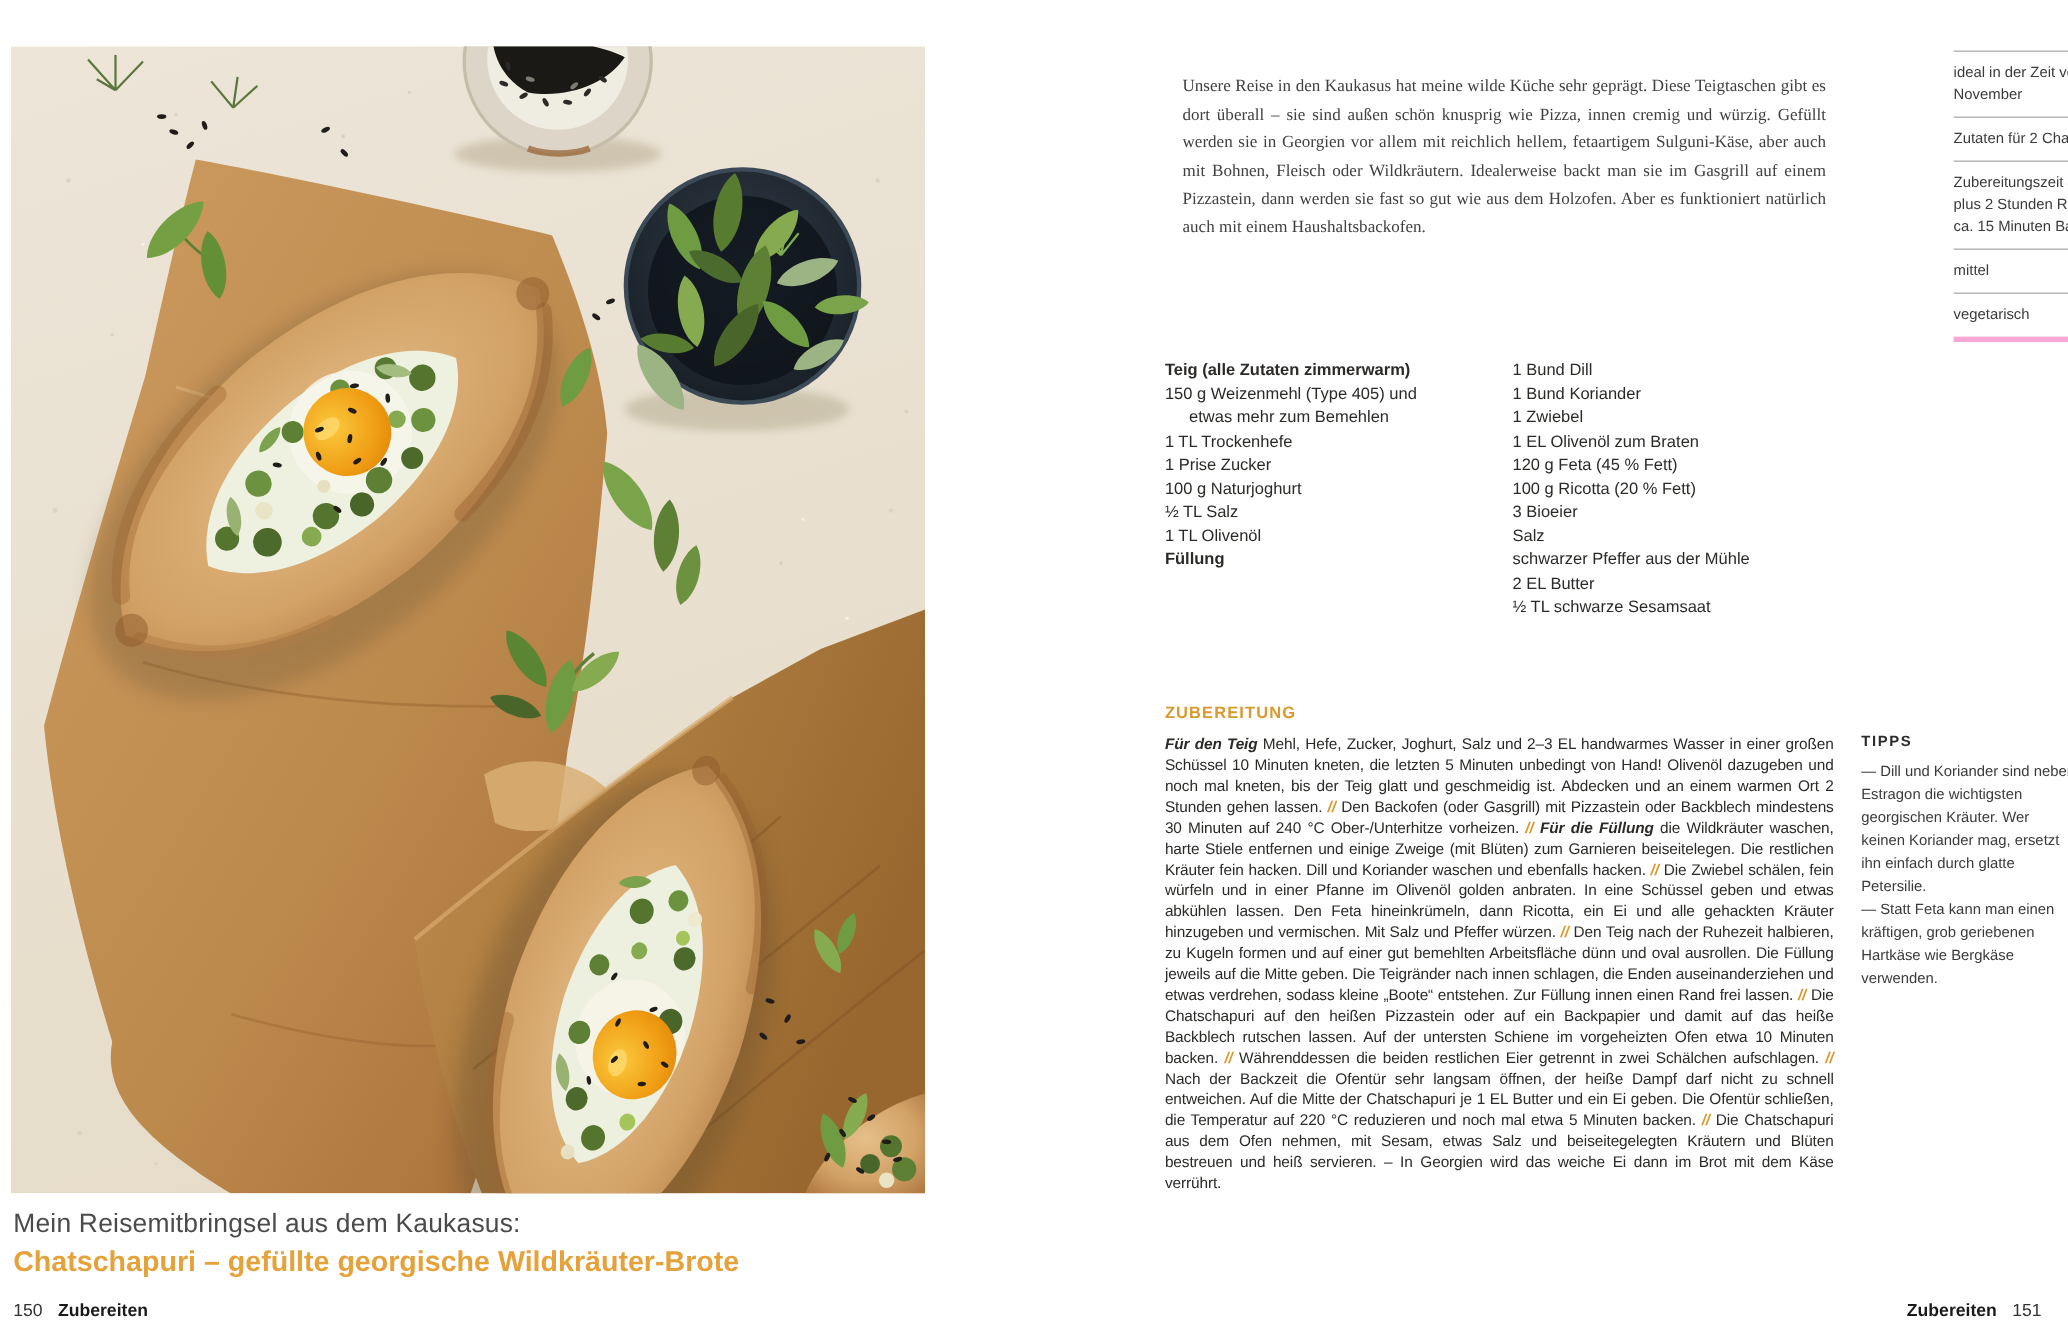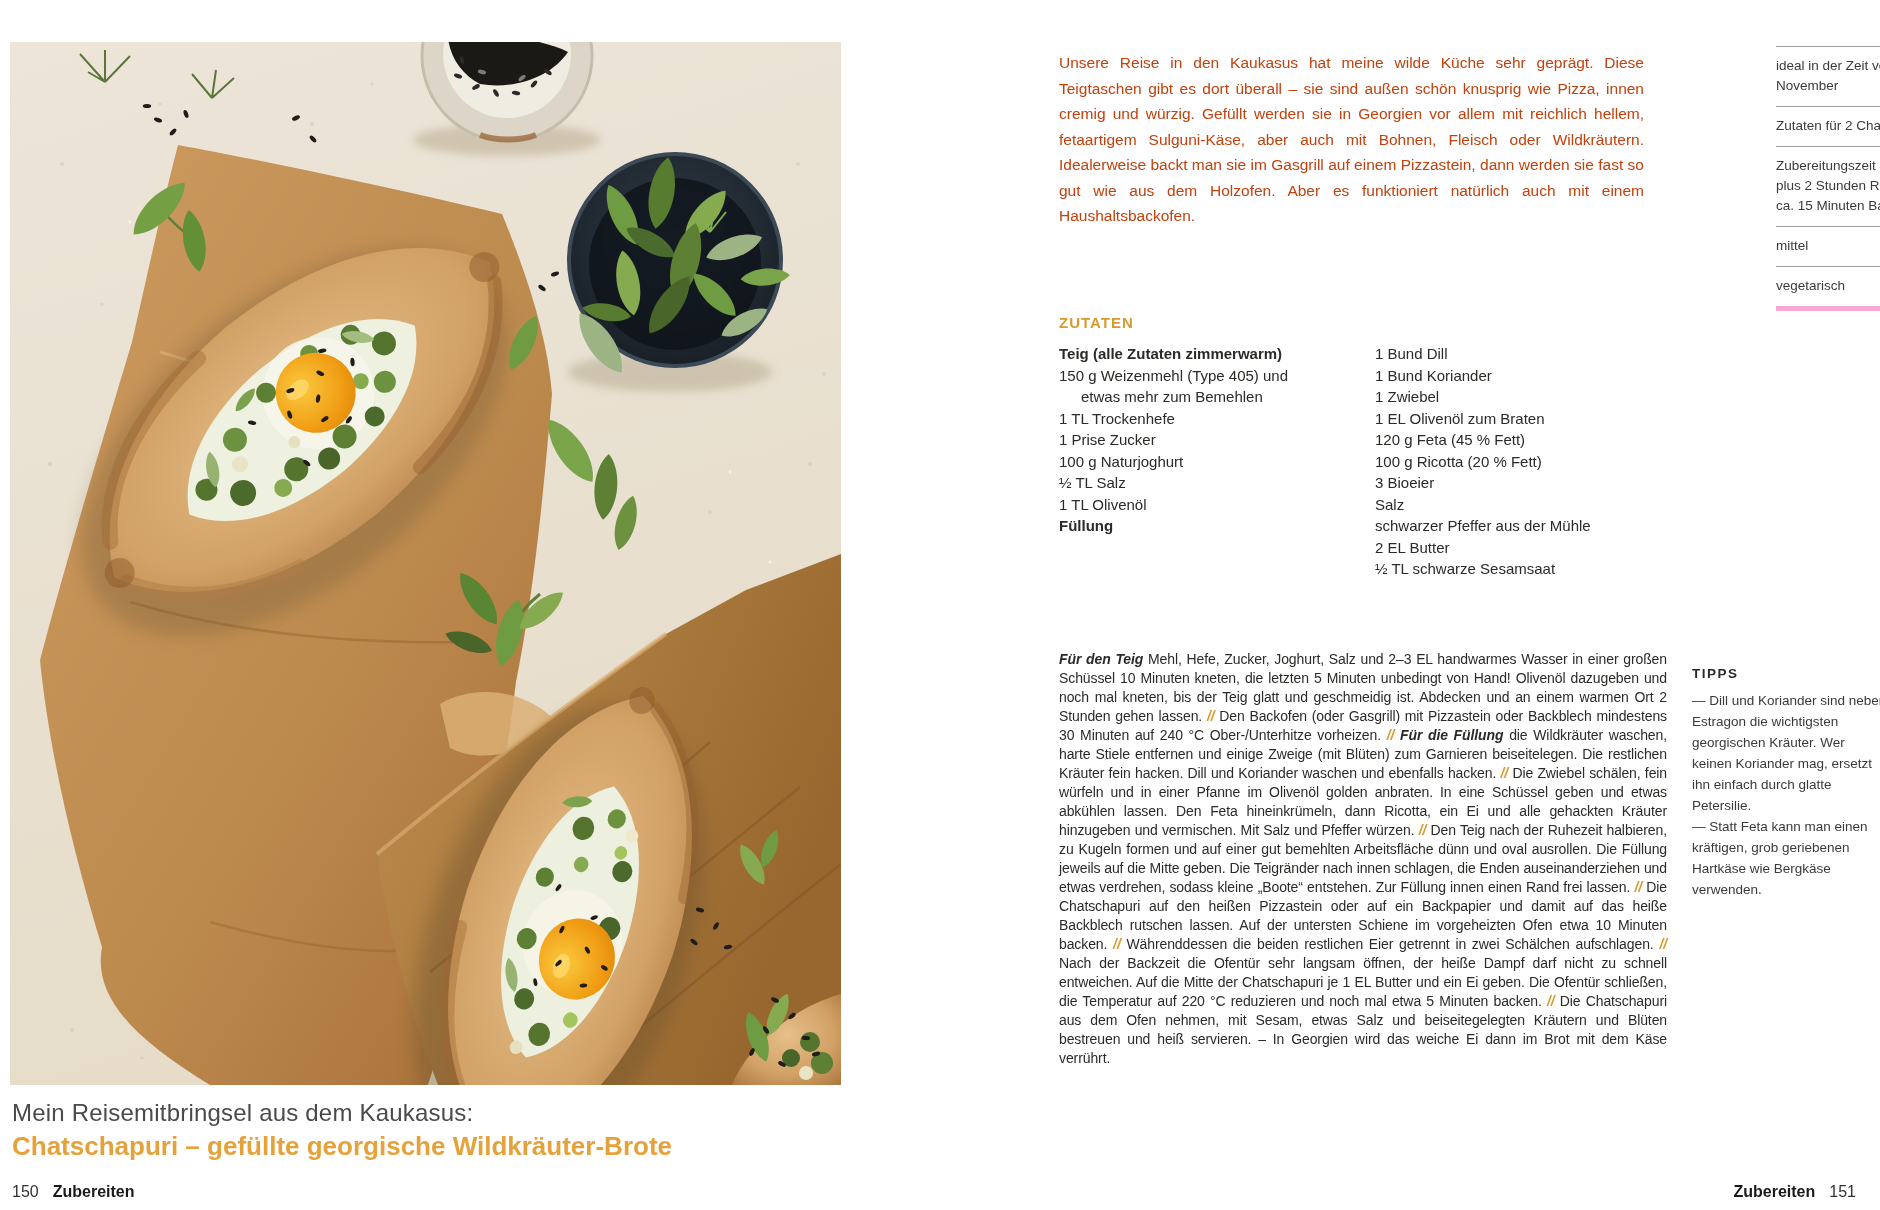--- a/index.html
+++ b/index.html
@@ -15,23 +15,23 @@
           font-weight:bold;color:var(--accent-bright,#E5A23A);}
   .footer{position:absolute;top:1183px;font-size:16px;color:#222;}
   .footer-left{left:12px;}
   .footer-right{right:24px;}
   .footer .num{font-weight:normal;color:#333;}
   .footer .sec{font-weight:bold;color:#1a1a1a;}
   .footer-left .num{margin-right:14px;}
   .footer-right .num{margin-left:14px;}
 
   
-  .intro{position:absolute;left:1059px;top:50px;width:585px;margin:0;
-         font-family:Liberation Sans, sans-serif;font-size:15.5px;line-height:25.5px;
-         color:#c2410c;text-align:justify;}
+  .intro{position:absolute;left:1059px;top:50px;width:585px;margin:16px;
+         font-family:Liberation Serif, serif;font-size:15.5px;line-height:25.5px;
+         color:#404040;text-align:justify;}
   .sec-heading{margin:0;font-size:15px;font-weight:bold;letter-spacing:1px;
          color:var(--accent,#D9992E);}
   .zutaten{position:absolute;left:1059px;top:314px;width:610px;}
   .cols{display:flex;gap:60px;margin-top:12px;}
   .col1{width:256px;flex:none;}
   .col2{width:240px;flex:none;}
   .ing{font-size:15px;line-height:21.5px;color:#2c2a27;
        padding-left:22px;text-indent:-22px;}
   .ing.sub{font-weight:bold;padding-left:0;text-indent:0;}
 
@@ -343,21 +343,20 @@
 
   <div class="info">
     <div class="info-item">ideal in der Zeit von März bis November</div>
     <div class="info-item">Zutaten für 2 Chatschapuri</div>
     <div class="info-item">Zubereitungszeit 40 Minuten plus 2 Stunden Ruhezeit und ca. 15 Minuten Backzeit</div>
     <div class="info-item">mittel</div>
     <div class="info-item">vegetarisch</div>
   </div>
 
   <section class="zutaten">
-    <h2 class="sec-heading">ZUTATEN</h2>
     <div class="cols">
       <div class="col1">
         <div class="ing sub">Teig (alle Zutaten zimmerwarm)</div>
         <div class="ing">150 g Weizenmehl (Type 405) und etwas mehr zum Bemehlen</div>
         <div class="ing">1 TL Trockenhefe</div>
         <div class="ing">1 Prise Zucker</div>
         <div class="ing">100 g Naturjoghurt</div>
         <div class="ing">½ TL Salz</div>
         <div class="ing">1 TL Olivenöl</div>
         <div class="ing sub">Füllung</div>
@@ -372,20 +371,21 @@
         <div class="ing">3 Bioeier</div>
         <div class="ing">Salz</div>
         <div class="ing">schwarzer Pfeffer aus der Mühle</div>
         <div class="ing">2 EL Butter</div>
         <div class="ing">½ TL schwarze Sesamsaat</div>
       </div>
     </div>
   </section>
 
   <section class="method">
+    <h2 class="sec-heading">ZUBEREITUNG</h2>
     <p class="method-text"><span class="seg-lead">Für den Teig </span><span>Mehl, Hefe, Zucker, Joghurt, Salz und 2–3 EL handwarmes Wasser in einer großen Schüssel 10 Minuten kneten, die letzten 5 Minuten unbedingt von Hand! Olivenöl dazugeben und noch mal kneten, bis der Teig glatt und geschmeidig ist. Abdecken und an einem warmen Ort 2 Stunden gehen lassen. </span><span class="seg-sep">// </span><span>Den Backofen (oder Gasgrill) mit Pizzastein oder Backblech mindestens 30 Minuten auf 240 °C Ober-/Unterhitze vorheizen. </span><span class="seg-sep">// </span><span class="seg-lead">Für die Füllung </span><span>die Wildkräuter waschen, harte Stiele entfernen und einige Zweige (mit Blüten) zum Garnieren beiseitelegen. Die restlichen Kräuter fein hacken. Dill und Koriander waschen und ebenfalls hacken. </span><span class="seg-sep">// </span><span>Die Zwiebel schälen, fein würfeln und in einer Pfanne im Olivenöl golden anbraten. In eine Schüssel geben und etwas abkühlen lassen. Den Feta hineinkrümeln, dann Ricotta, ein Ei und alle gehackten Kräuter hinzugeben und vermischen. Mit Salz und Pfeffer würzen. </span><span class="seg-sep">// </span><span>Den Teig nach der Ruhezeit halbieren, zu Kugeln formen und auf einer gut bemehlten Arbeitsfläche dünn und oval ausrollen. Die Füllung jeweils auf die Mitte geben. Die Teigränder nach innen schlagen, die Enden auseinanderziehen und etwas verdrehen, sodass kleine „Boote“ entstehen. Zur Füllung innen einen Rand frei lassen. </span><span class="seg-sep">// </span><span>Die Chatschapuri auf den heißen Pizzastein oder auf ein Backpapier und damit auf das heiße Backblech rutschen lassen. Auf der untersten Schiene im vorgeheizten Ofen etwa 10 Minuten backen. </span><span class="seg-sep">// </span><span>Währenddessen die beiden restlichen Eier getrennt in zwei Schälchen aufschlagen. </span><span class="seg-sep">// </span><span>Nach der Backzeit die Ofentür sehr langsam öffnen, der heiße Dampf darf nicht zu schnell entweichen. Auf die Mitte der Chatschapuri je 1 EL Butter und ein Ei geben. Die Ofentür schließen, die Temperatur auf 220 °C reduzieren und noch mal etwa 5 Minuten backen. </span><span class="seg-sep">// </span><span>Die Chatschapuri aus dem Ofen nehmen, mit Sesam, etwas Salz und beiseitegelegten Kräutern und Blüten bestreuen und heiß servieren. – In Georgien wird das weiche Ei dann im Brot mit dem Käse verrührt.</span></p>
   </section>
 
   <aside class="tips">
     <h3 class="tips-heading">TIPPS</h3>
     <div class="tip"><span>— </span><span>Dill und Koriander sind neben Estragon die wichtigsten georgischen Kräuter. Wer keinen Koriander mag, ersetzt ihn einfach durch glatte Petersilie.</span></div>
     <div class="tip"><span>— </span><span>Statt Feta kann man einen kräftigen, grob geriebenen Hartkäse wie Bergkäse verwenden.</span></div>
   </aside>
 
 </div>

